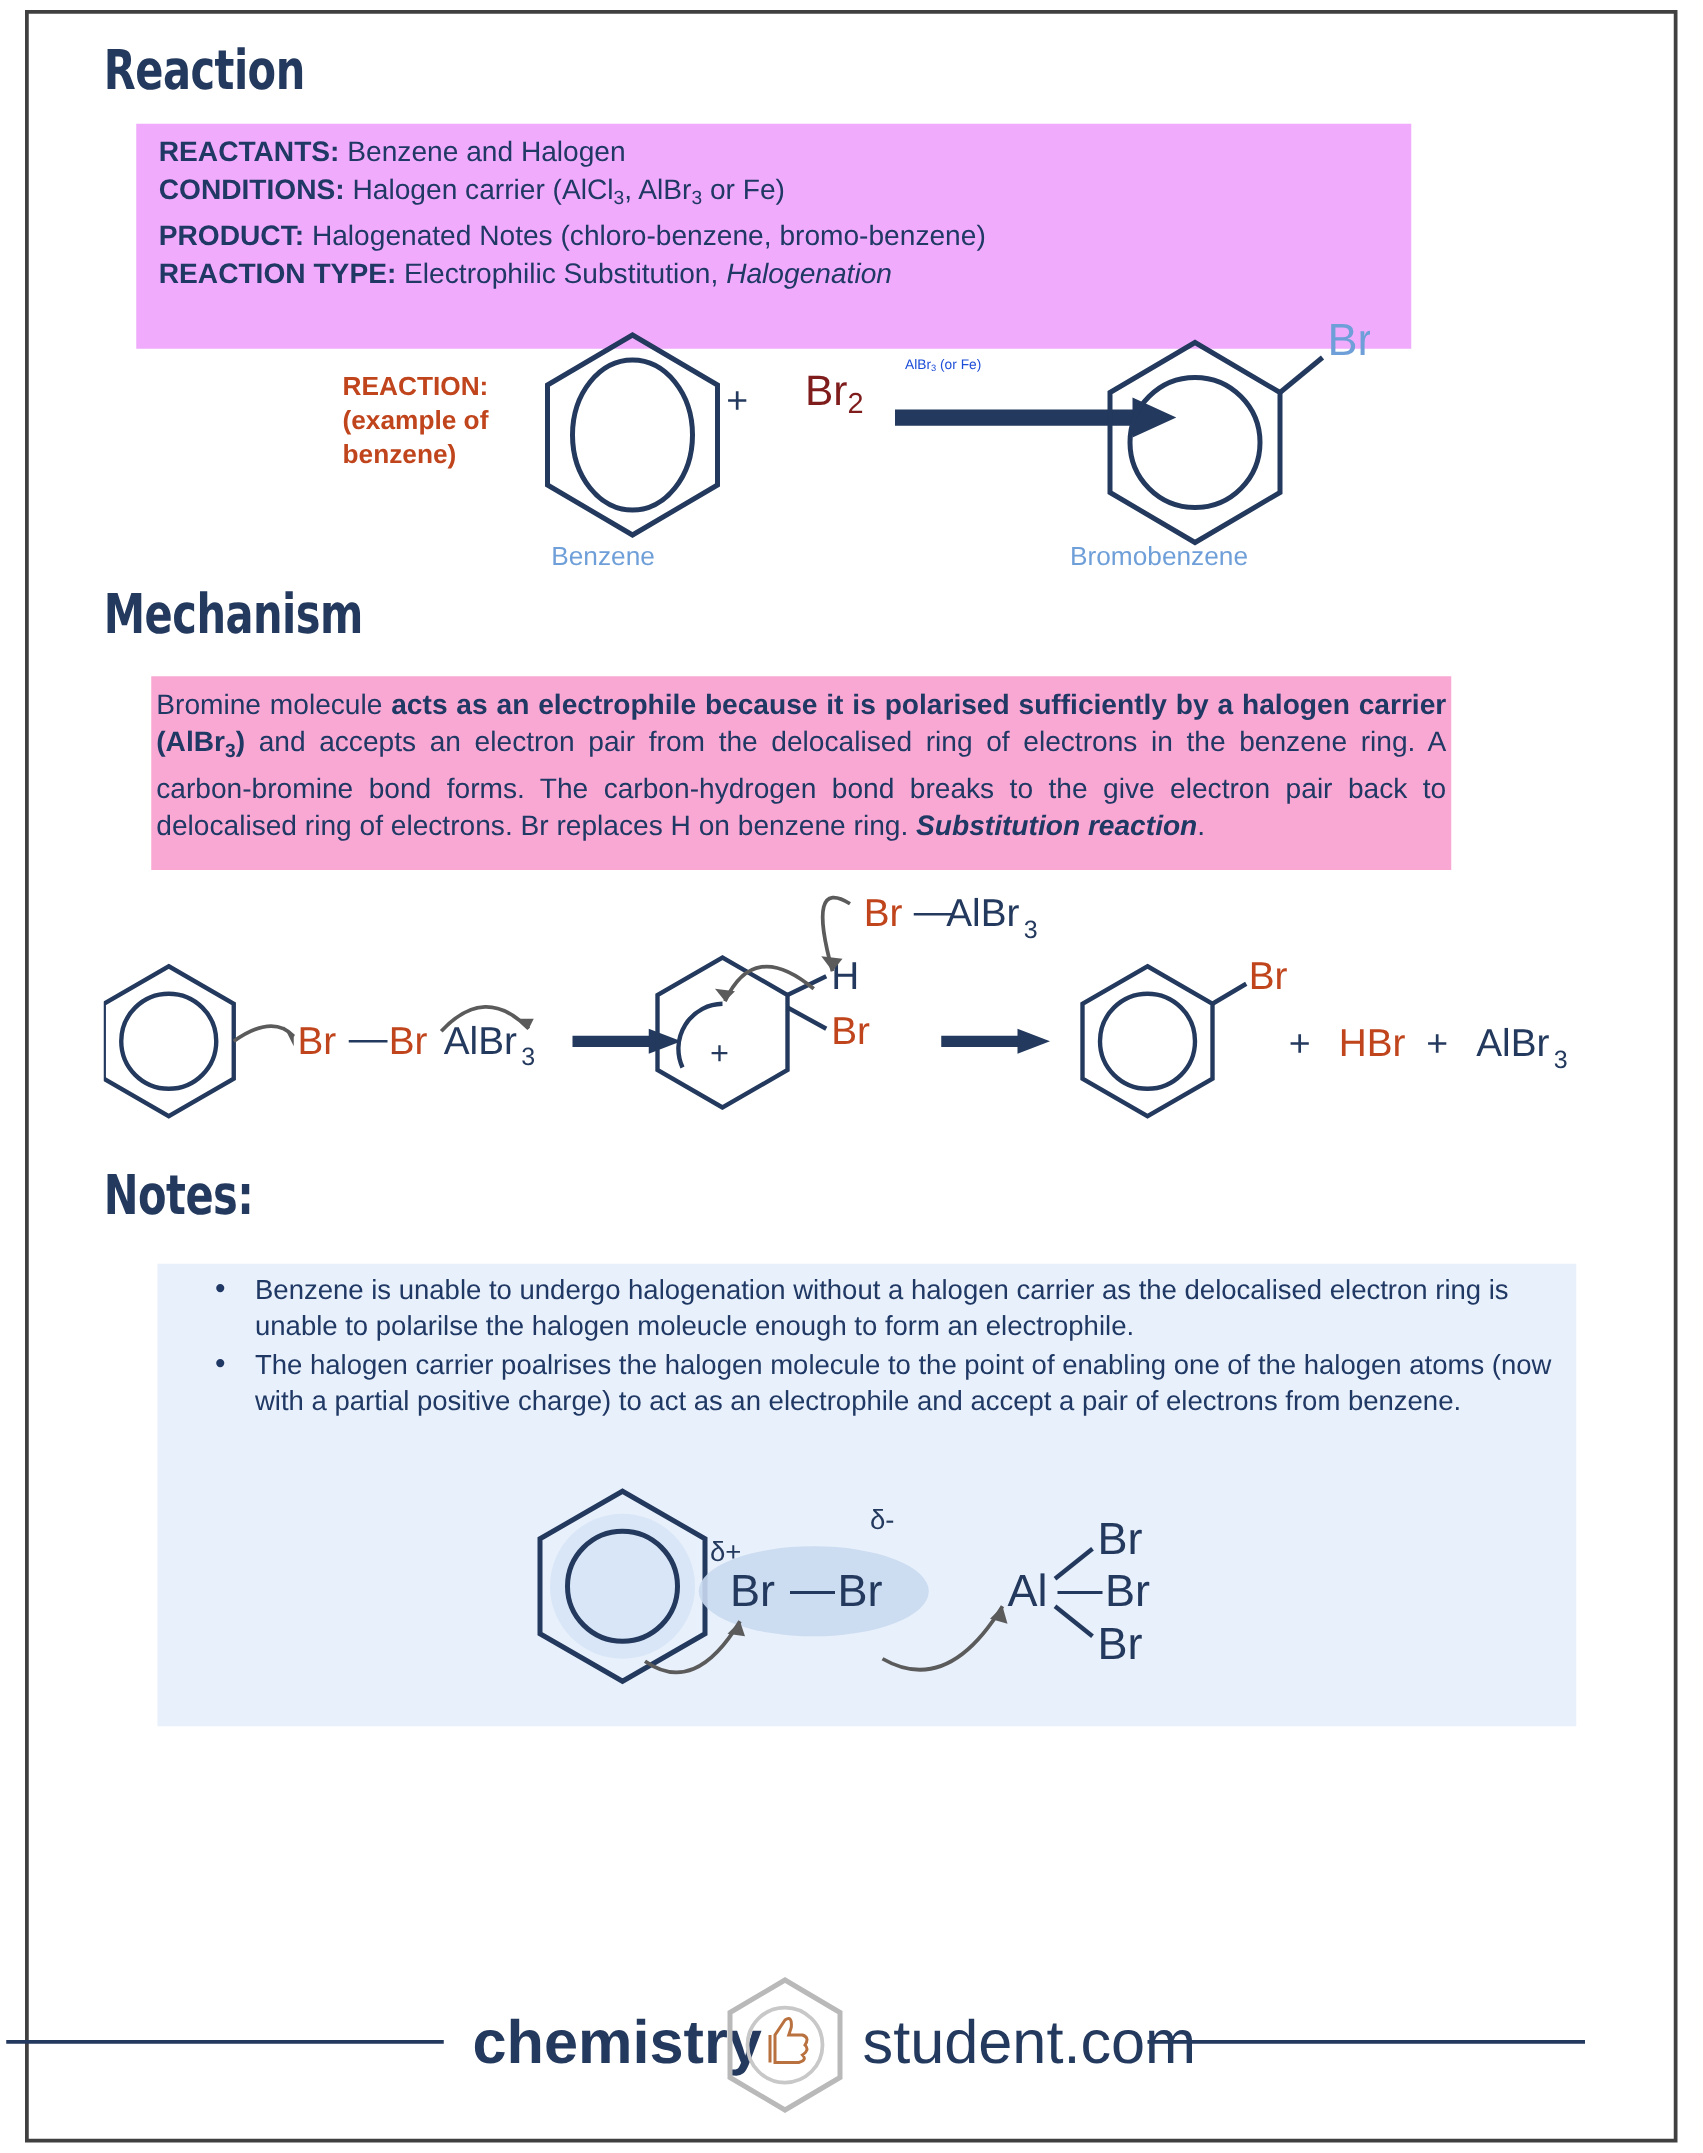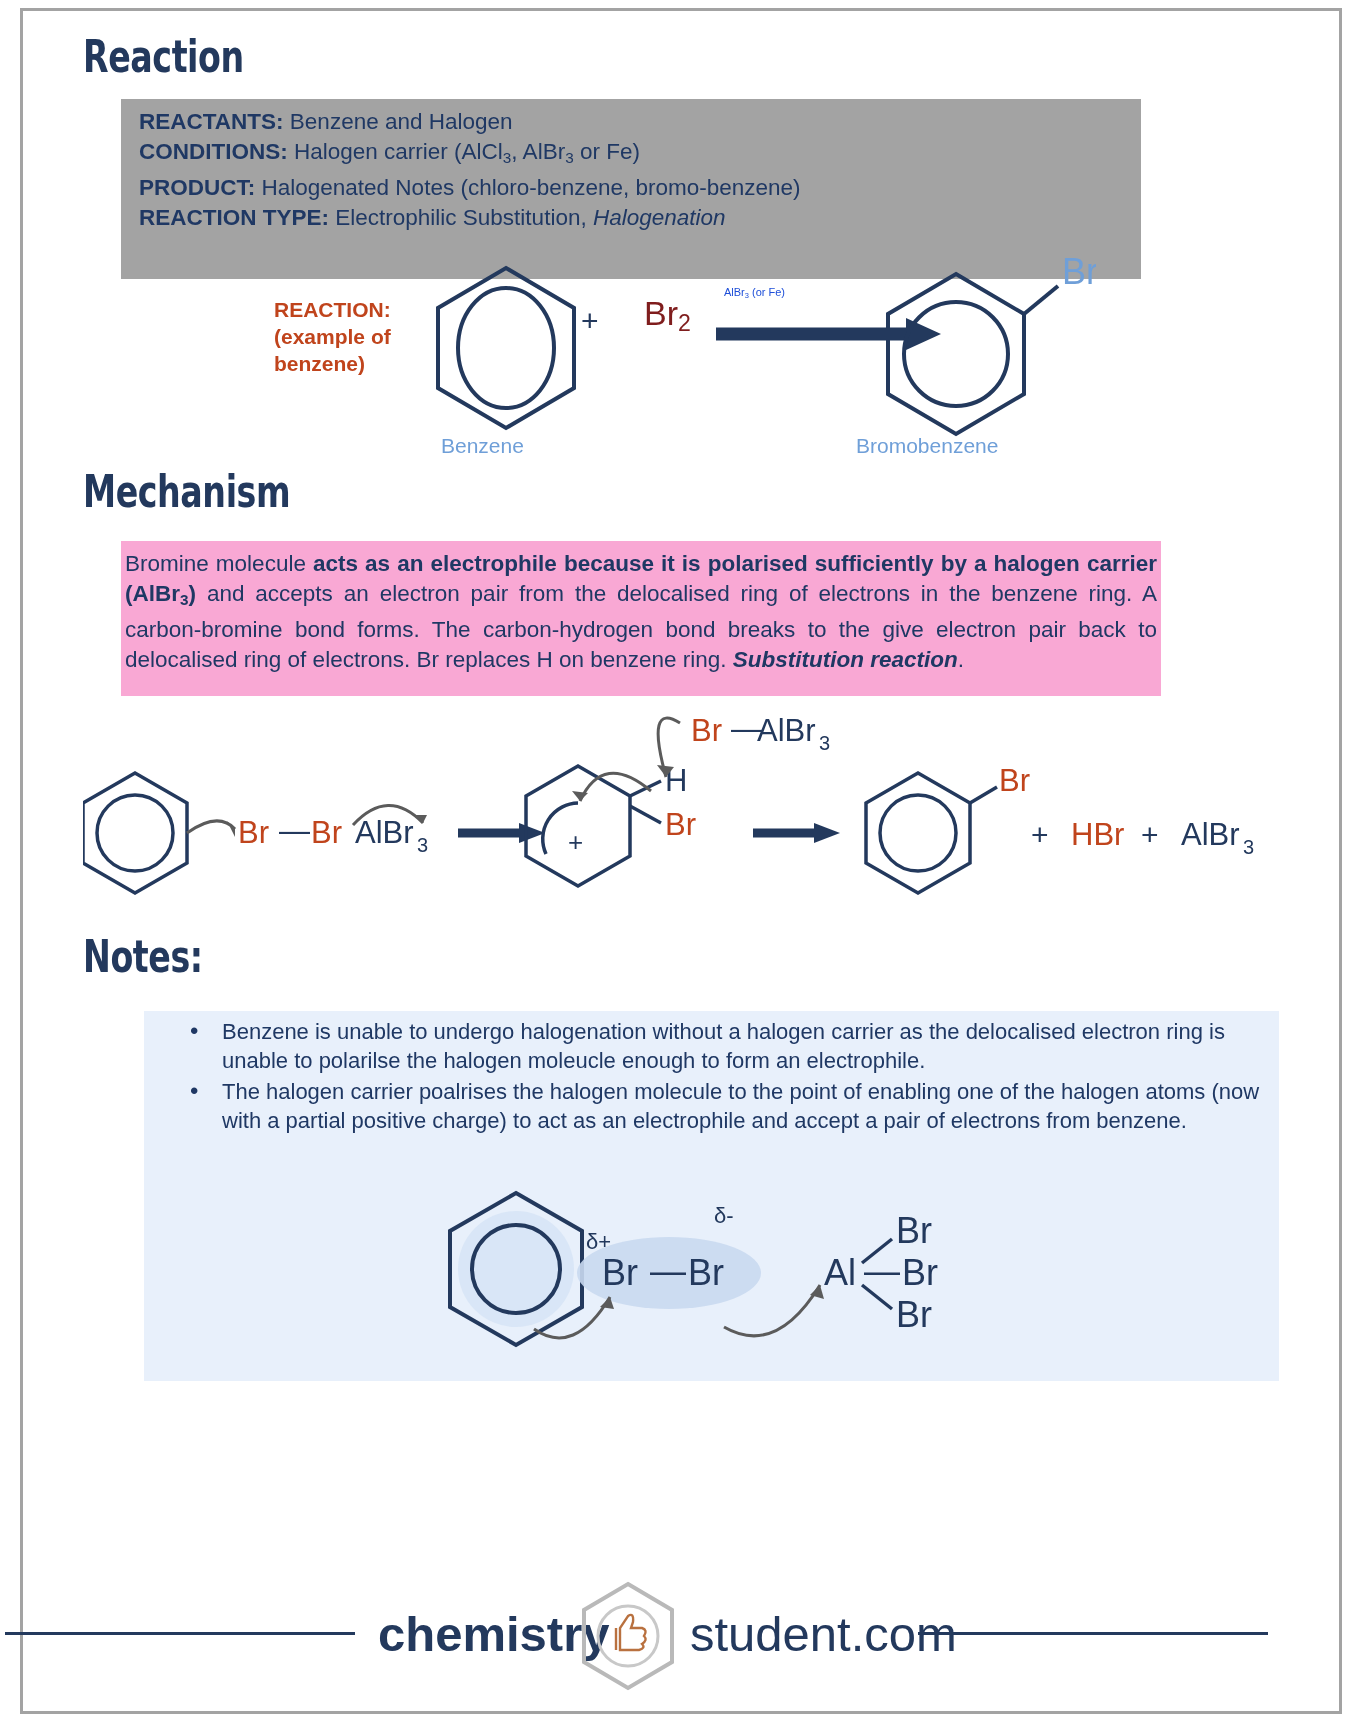--- a/index.html
+++ b/index.html
@@ -9,44 +9,44 @@
     font-family:"Liberation Sans", sans-serif;
     color:#1f3864;
     position:relative;
     overflow:hidden;
   }
   .page {
     position:absolute;
     left:20px; top:8px;
     width:1322px; height:1706px;
     background:#ffffff;
-    border:3px solid #a3a3a3;
+    border:3px solid #404040;
     box-sizing:border-box;
   }
   .inner { position:absolute; left:0; top:0; width:100%; height:100%; }
 
   h1.section {
     font-family:"DejaVu Sans Condensed","Liberation Sans", sans-serif;
     font-weight:bold;
     color:#23395d;
     margin:0;
     letter-spacing:-0.5px;
     font-stretch:condensed;
     transform:scaleX(0.84);
     transform-origin:left center;
   }
   .reaction-title { position:absolute; left:60px; top:20px; font-size:44px; }
   .mechanism-title { position:absolute; left:60px; top:455px; font-size:44px; }
   .notes-title { position:absolute; left:60px; top:920px; font-size:44px; }
 
   
   .info-box {
-    position:absolute; left:98px; top:88px;
+    position:absolute; left:86px; top:88px;
     width:1020px; height:180px;
-    background:#a3a3a3;
+    background:#f0abfc;
   }
   .info-lines { position:absolute; left:18px; top:8px; font-size:22.5px; line-height:30px; }
   .info-lines div { white-space:nowrap; }
   .info-lines b { font-weight:bold; }
   .info-lines i { font-style:italic; }
   sub { font-size:0.68em; vertical-align:-0.28em; }
 
   
   .scheme { position:absolute; left:98px; top:255px; width:1120px; height:215px; }
   .reaction-label {
@@ -77,21 +77,21 @@
     text-align:justify;
   }
   .mech-para b { font-weight:bold; }
   .mech-para i { font-style:italic; font-weight:bold; }
 
   
   .mech-diagram { position:absolute; left:60px; top:700px; width:1220px; height:190px; }
 
   
   .notes-box {
-    position:absolute; left:121px; top:1000px;
+    position:absolute; left:103px; top:1000px;
     width:1135px; height:370px;
     background:#e8f0fb;
   }
   .notes-list {
     position:absolute; left:36px; top:6px; width:1090px;
     font-size:22px; line-height:29px;
     list-style:none; margin:0; padding:0;
   }
   .notes-list li { position:relative; padding-left:42px; margin-bottom:2px; text-align:left; }
   .notes-list li:before {

